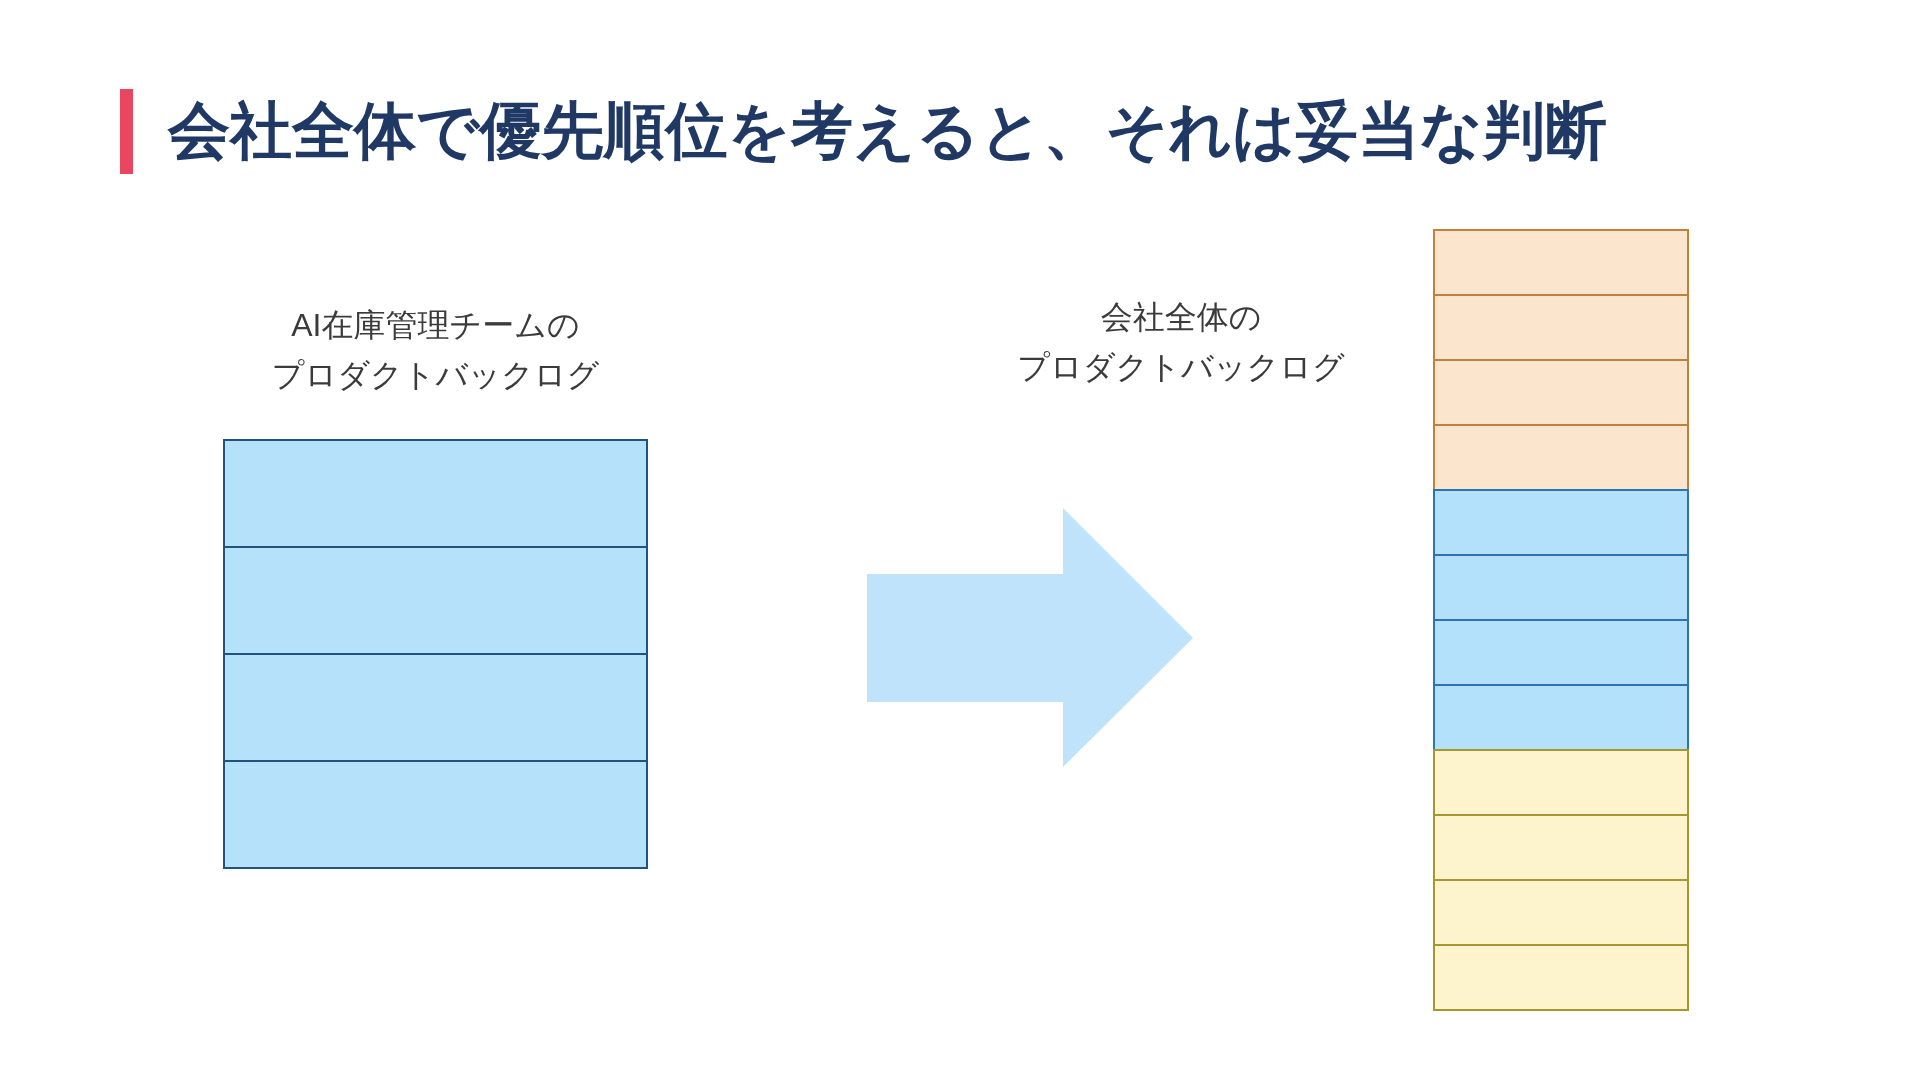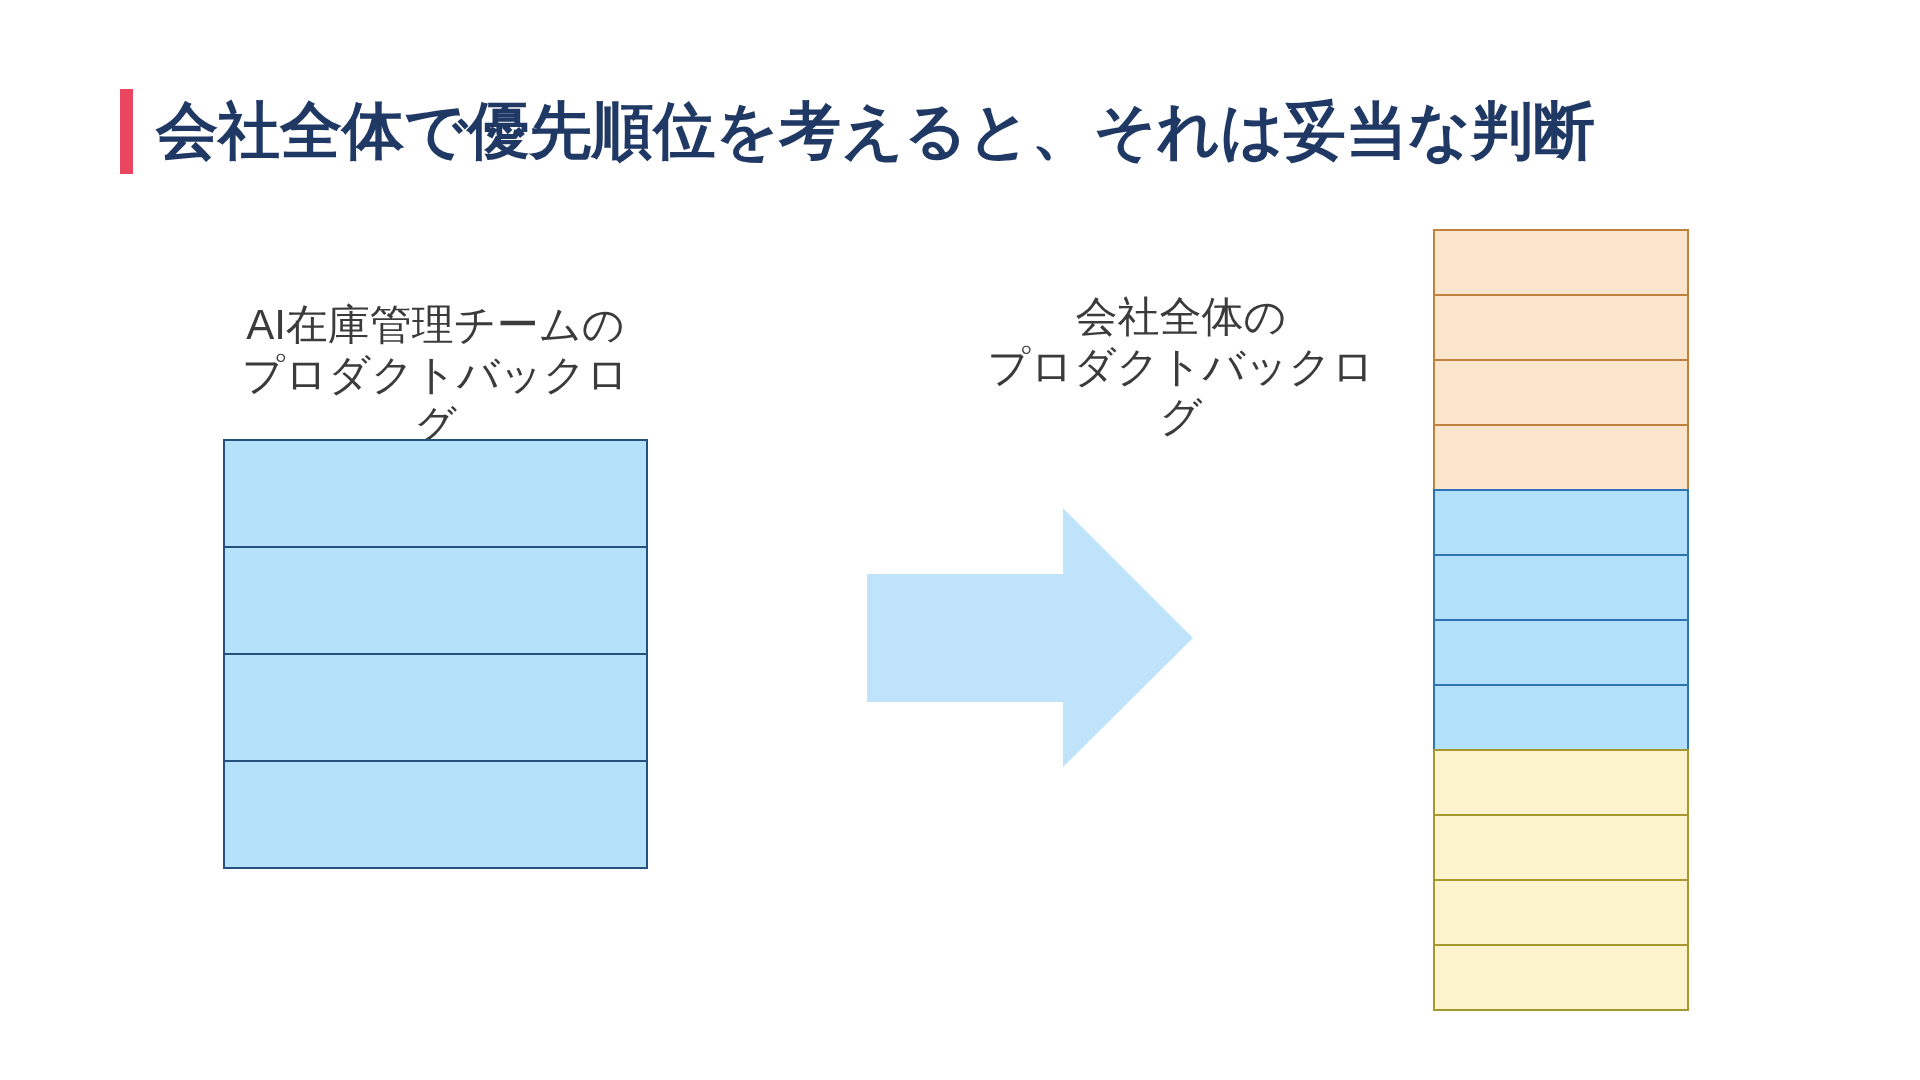--- a/index.html
+++ b/index.html
@@ -11,34 +11,34 @@
     overflow: hidden;
     font-family: "Liberation Sans", "DejaVu Sans", sans-serif;
   }
   .accent-bar {
     position: absolute;
     left: 120px; top: 89px;
     width: 13px; height: 85px;
   }
   .slide-title {
     position: absolute;
-    left: 156px; top: 86px;
+    left: 168px; top: 86px;
     margin: 0;
     font-size: 62px;
     font-weight: bold;
     line-height: 90px;
     letter-spacing: 0px;
     white-space: nowrap;
   }
 
   
   .stack-label {
     position: absolute;
     text-align: center;
-    font-size: 42px;
+    font-size: 32px;
     line-height: 50px;
     color: #3b3b3b;
   }
   .left-label  { left: 223px;  top: 300px; width: 425px; }
   .right-label { left: 976px;  top: 292px; width: 410px; }
 
   
   .stack { position: absolute; }
   .left-stack  { left: 223px;  top: 439px; width: 425px; }
   .right-stack { left: 1433px; top: 229px; width: 256px; }

